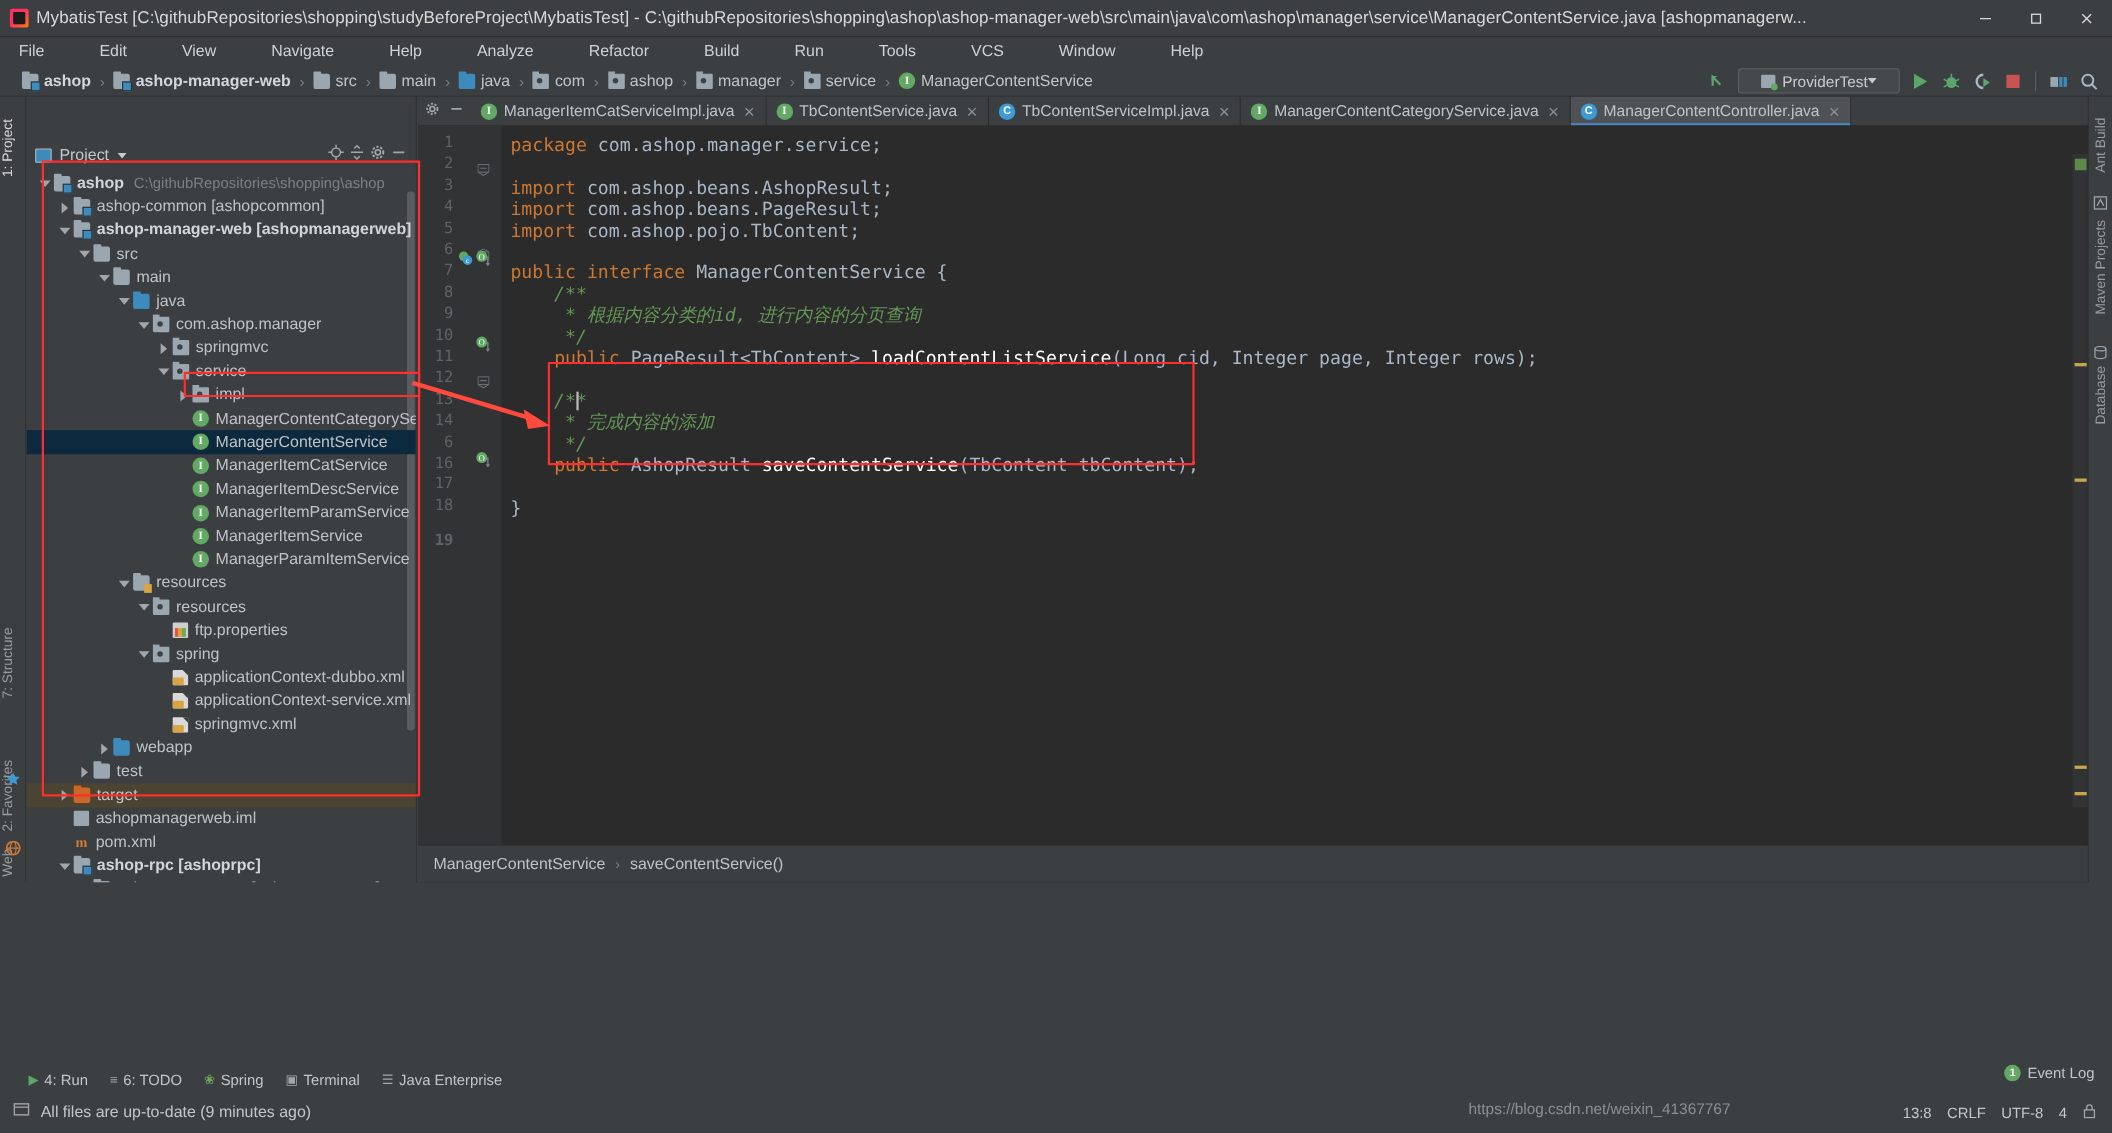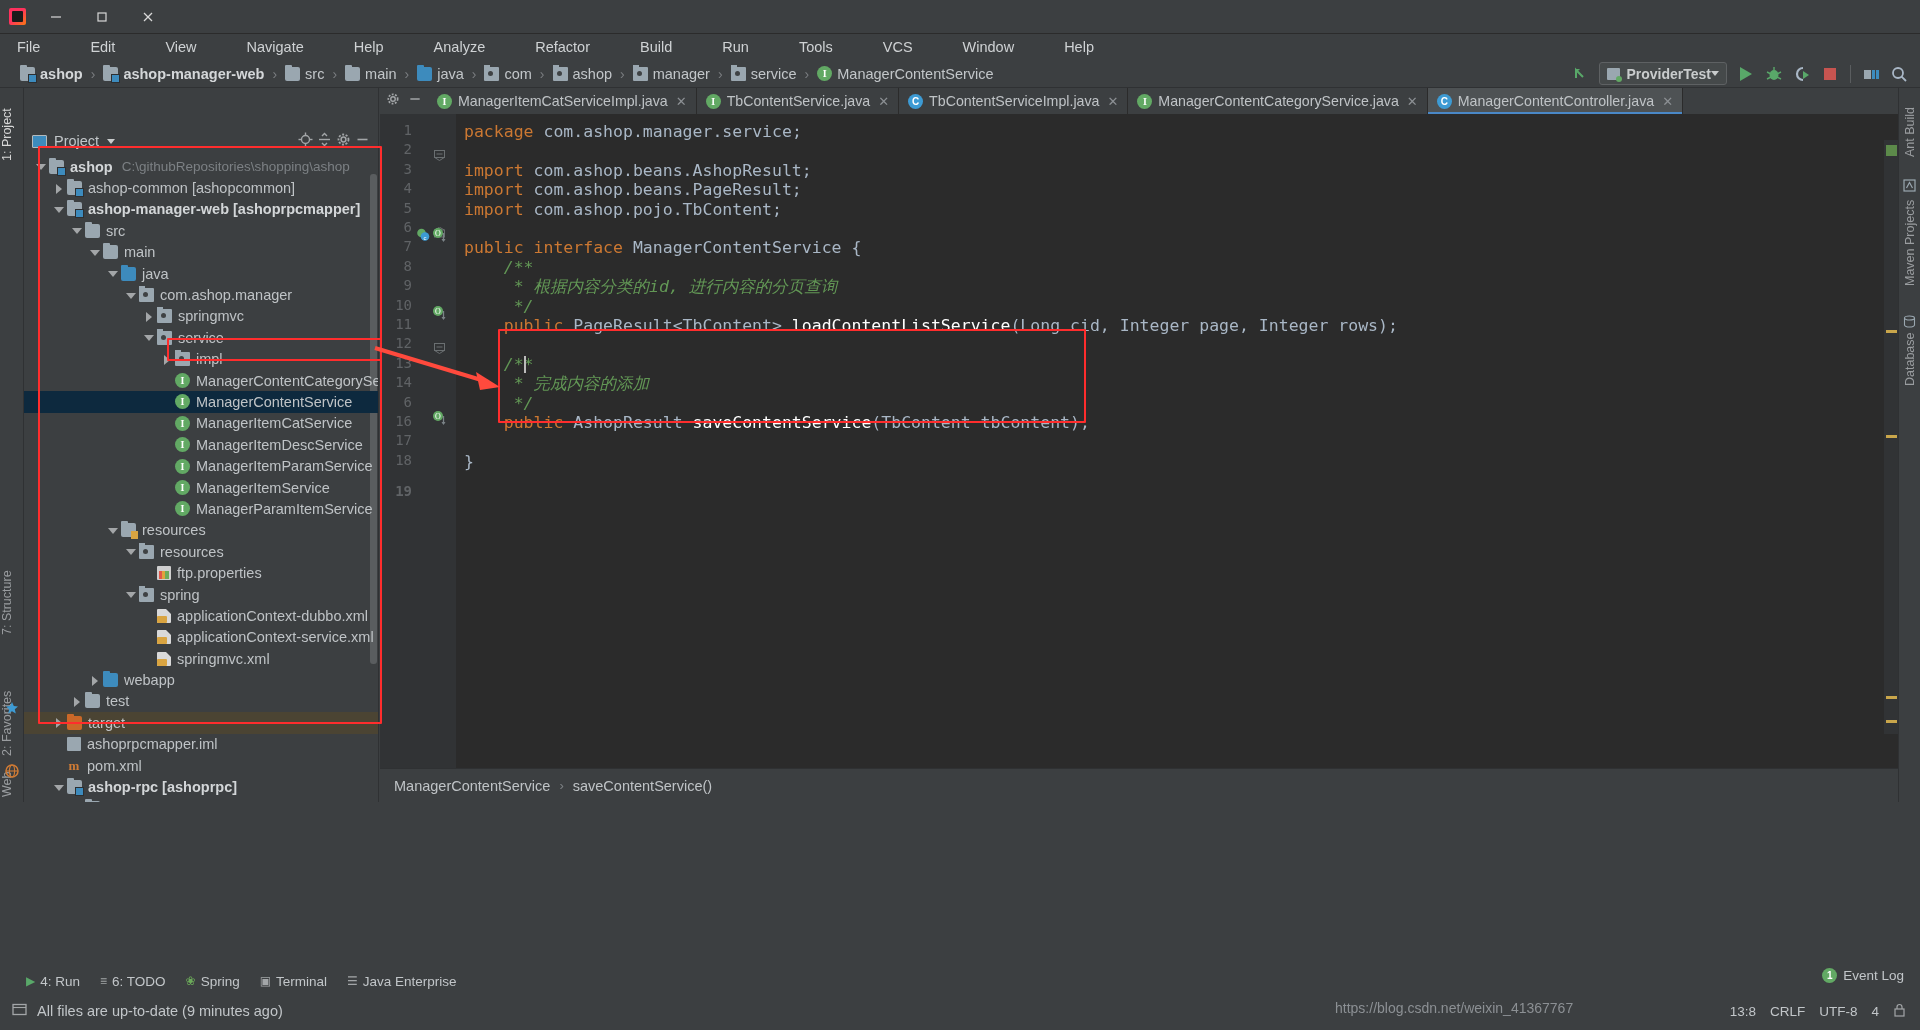--- a/index.html
+++ b/index.html
@@ -99,21 +99,21 @@
   .ico-class {
     width:15px; height:15px; border-radius:50%; background:#3d9bd4;
     color:#ffffff; font-size:10px; font-weight:bold; line-height:15px; text-align:center;
   }
 
   .toolbar-right { display:flex; align-items:center; padding-right: 8px; flex:none; gap:2px; }
   .tb-btn { width:26px; height:24px; display:flex; align-items:center; justify-content:center; }
   .run-config {
     display:flex; align-items:center; height:23px; min-width:118px;
     border:1px solid #5e6163; border-radius:3px; background:#45494a;
-    padding: 0 7px; margin: 0 4px; font-weight: bold;
+    padding: 0 20px; margin: 0 4px;
   }
   .run-config .cfg-ico {
     width:13px; height:12px; background:#9aa7b0; border-radius:1px; position:relative; flex:none;
   }
   .run-config .cfg-ico::after{
     content:""; position:absolute; right:-2px; bottom:-2px; width:6px;height:6px;
     border-radius:50%; background:#62a964;
   }
   .run-config .cfg-lbl { color:#c9cccd; font-size:14px; margin-left:6px; flex:1; white-space:nowrap; }
   .caret-dn { width:0;height:0;border-left:4px solid transparent;border-right:4px solid transparent;border-top:5px solid #c9cccd; flex:none; }
@@ -297,20 +297,21 @@
   
   .annot-arrow { position:absolute; z-index:45; pointer-events:none; }
 </style>
 </head>
 <body>
 
 <div id="app">
 
   <div class="titlebar">
     <div class="app-icon"></div>
+    <div class="title-text">MybatisTest [C:\githubRepositories\shopping\studyBeforeProject\MybatisTest] - C:\githubRepositories\shopping\ashop\ashop-manager-web\src\main\java\com\ashop\manager\service\ManagerContentService.java [ashopmanagerw...</div>
     <div class="win-btns">
       <div class="win-btn">
         <svg width="14" height="14" viewBox="0 0 14 14">
             <line x1="2" y1="7" x2="12" y2="7" stroke="#d8d8d8" stroke-width="1.2"></line>
           </svg>
       </div>
       <div class="win-btn">
         <svg width="14" height="14" viewBox="0 0 14 14">
             <rect x="3" y="3" width="8" height="8" fill="none" stroke="#d8d8d8" stroke-width="1.2"></rect>
           </svg>
@@ -524,21 +525,21 @@
           <span class="rpath">C:\githubRepositories\shopping\ashop</span>
         </div>
         <div class="row" style="padding-left: 28px;">
           <span class="arrow right"></span>
           <span class="ico ico-folder mod rico"></span>
           <span class="rlbl">ashop-common [ashopcommon]</span>
         </div>
         <div class="row" style="padding-left: 28px;">
           <span class="arrow down"></span>
           <span class="ico ico-folder mod rico"></span>
-          <span class="rlbl b">ashop-manager-web [ashoprpcmapper]</span>
+          <span class="rlbl b">ashop-manager-web [ashopmanagerweb]</span>
         </div>
         <div class="row" style="padding-left: 46px;">
           <span class="arrow down"></span>
           <span class="ico ico-folder rico"></span>
           <span class="rlbl">src</span>
         </div>
         <div class="row" style="padding-left: 64px;">
           <span class="arrow down"></span>
           <span class="ico ico-folder rico"></span>
           <span class="rlbl">main</span>
@@ -649,21 +650,21 @@
           <span class="rlbl">test</span>
         </div>
         <div class="row highlight" style="padding-left: 28px;">
           <span class="arrow right"></span>
           <span class="ico ico-folder orange rico"></span>
           <span class="rlbl">target</span>
         </div>
         <div class="row" style="padding-left: 28px;">
           <span class="arrow"></span>
           <span class="ico-iml rico"></span>
-          <span class="rlbl">ashoprpcmapper.iml</span>
+          <span class="rlbl">ashopmanagerweb.iml</span>
         </div>
         <div class="row" style="padding-left: 28px;">
           <span class="arrow"></span>
           <span class="ico-maven rico">m</span>
           <span class="rlbl">pom.xml</span>
         </div>
         <div class="row" style="padding-left: 28px;">
           <span class="arrow down"></span>
           <span class="ico ico-folder mod rico"></span>
           <span class="rlbl b">ashop-rpc [ashoprpc]</span>

